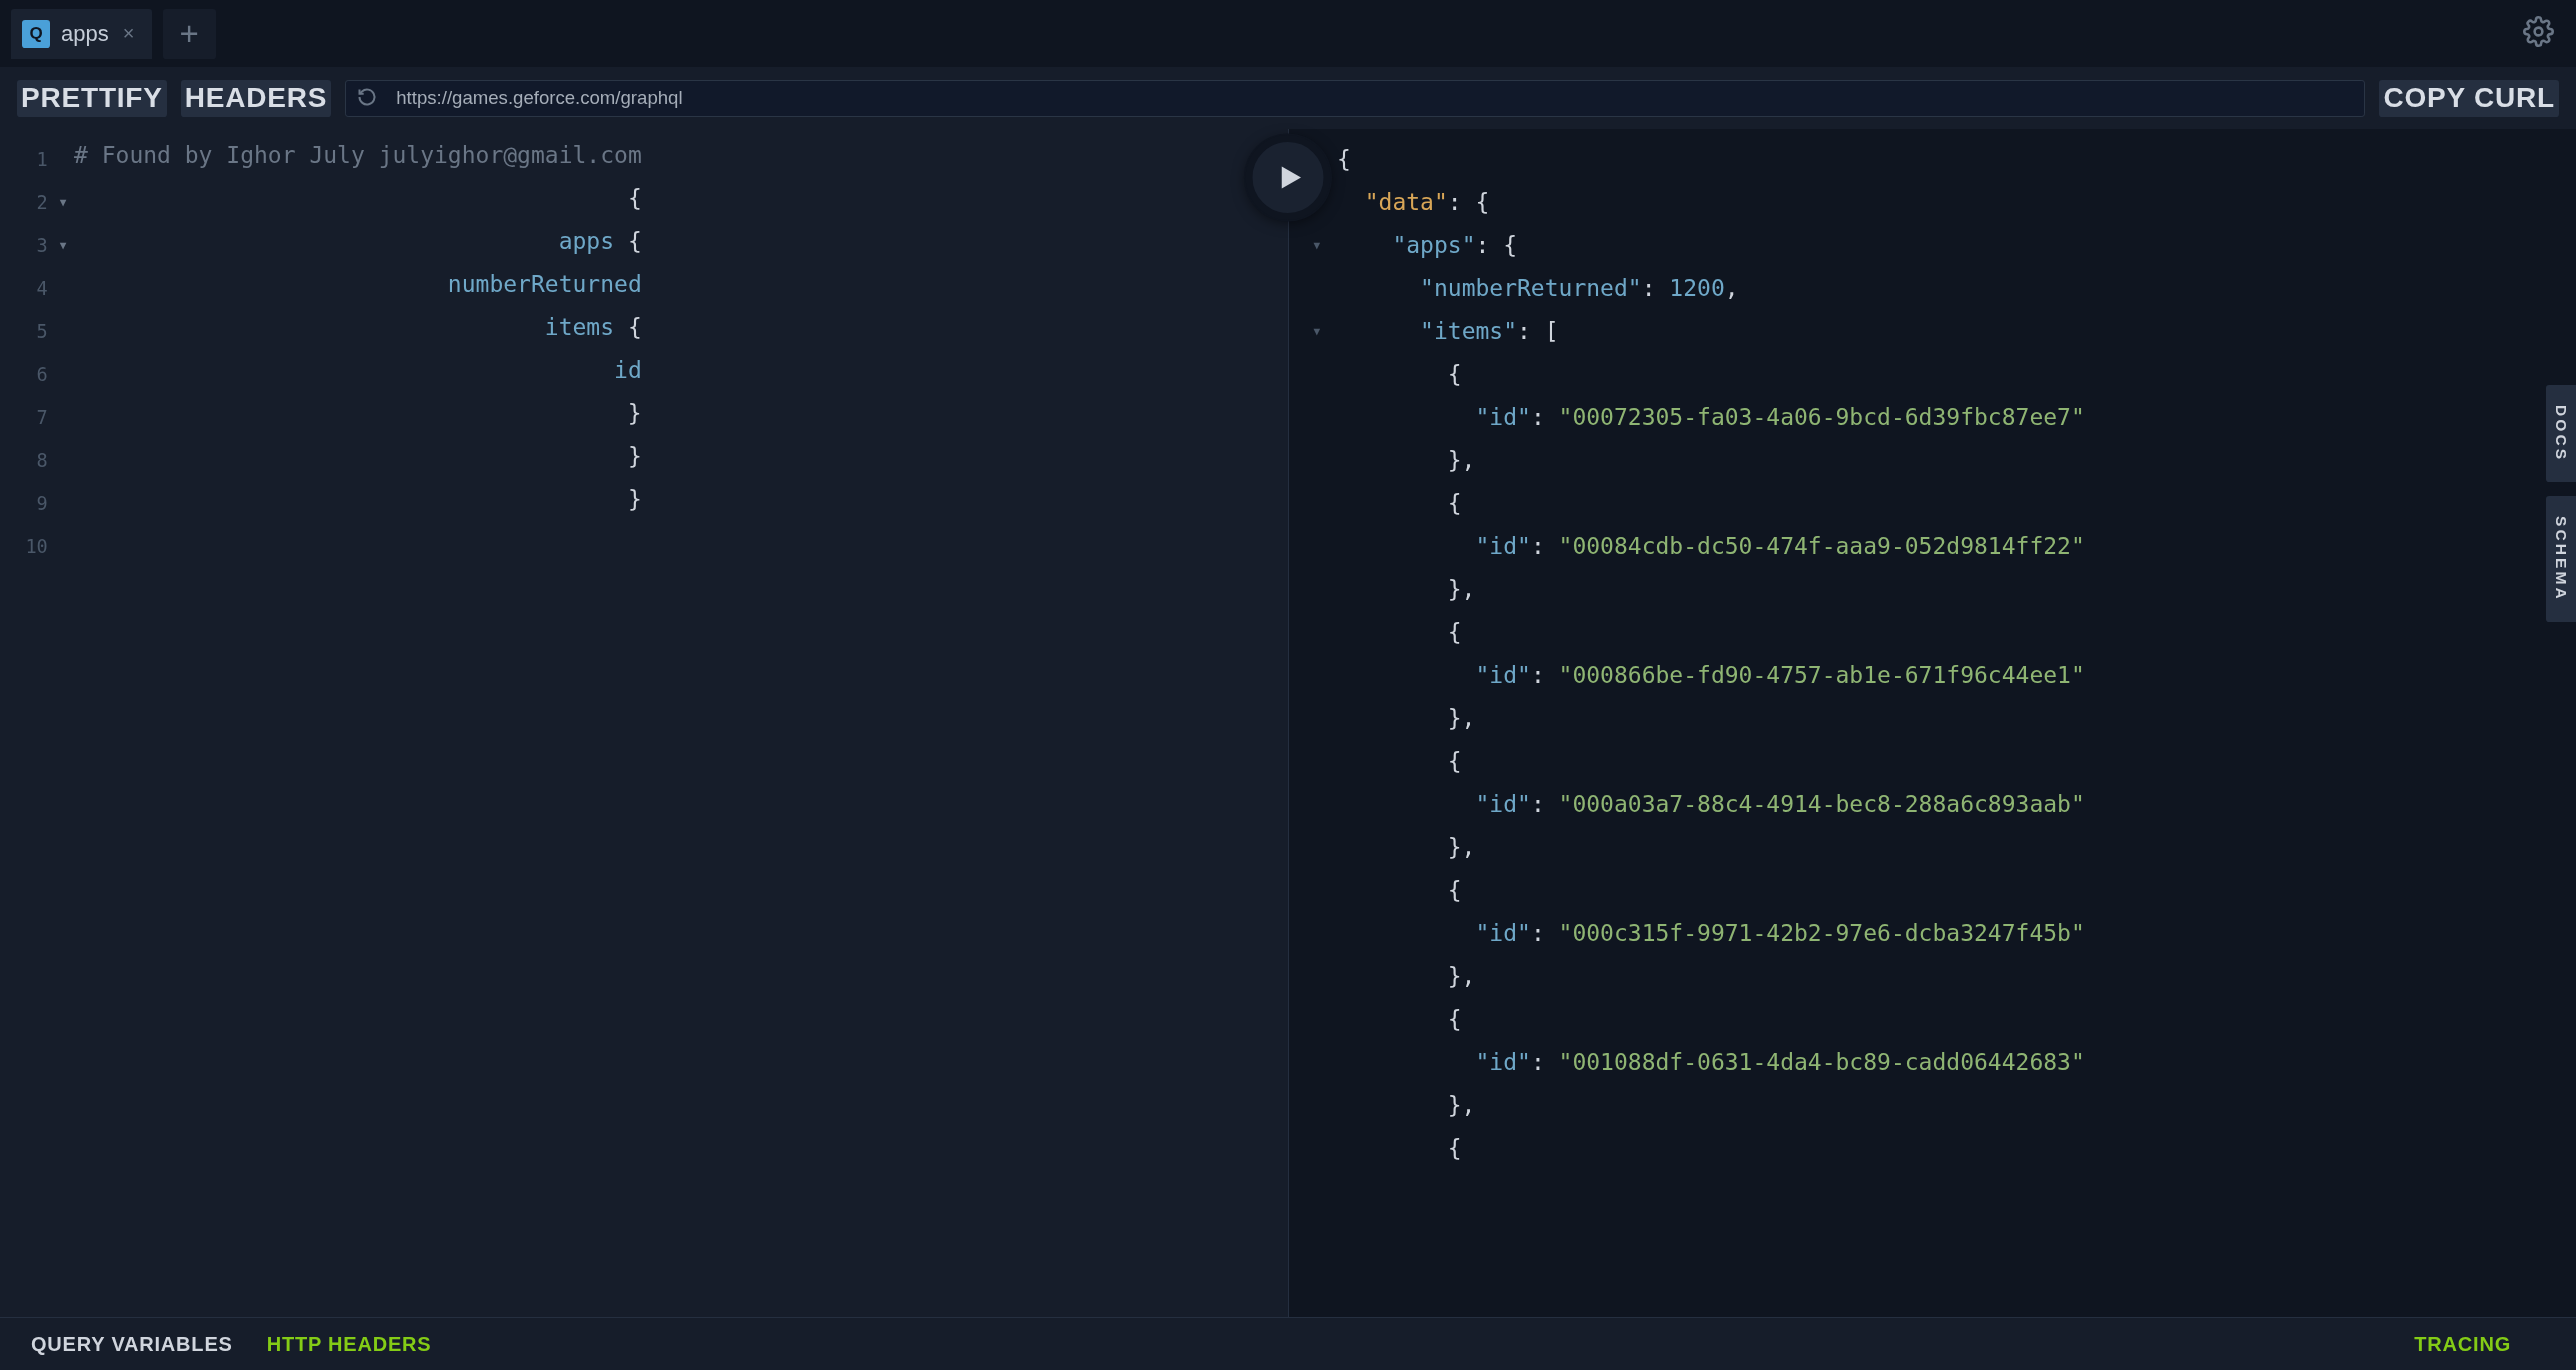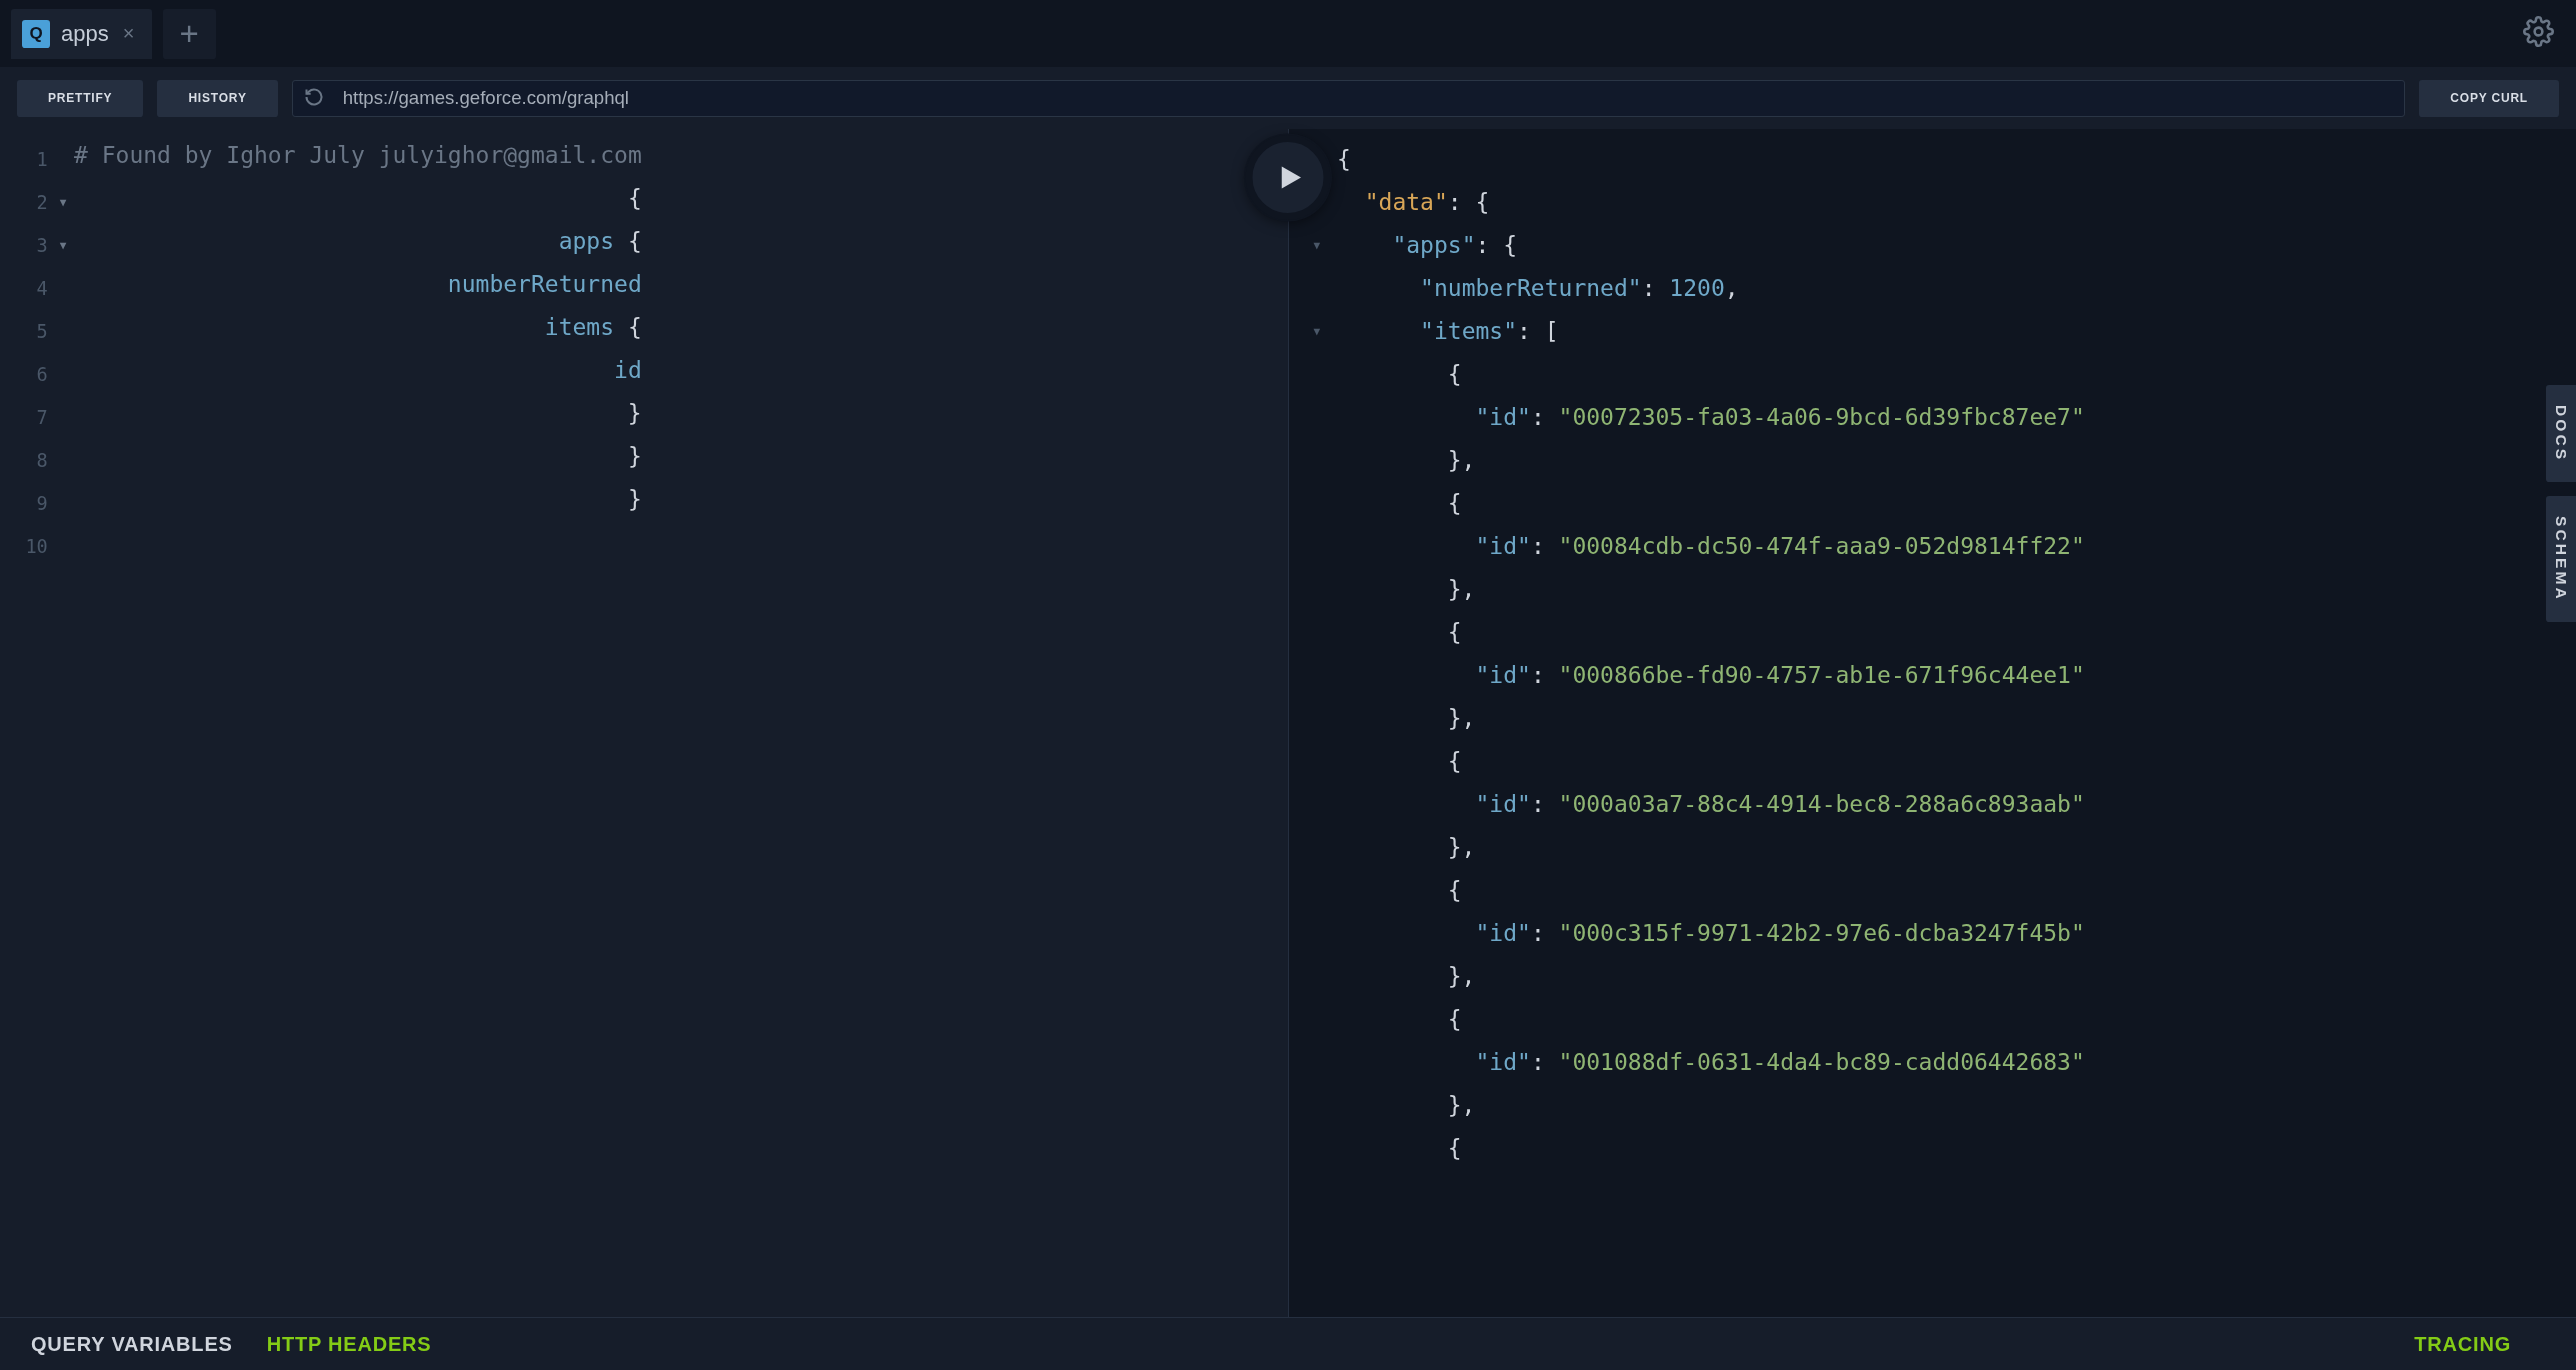--- a/index.html
+++ b/index.html
@@ -77,22 +77,22 @@
   display: flex;
   align-items: center;
   padding: 0 17px;
   gap: 14px;
 }
 .tool-btn {
   background: #252f40;
   color: #d9dee6;
   border: none;
   height: 37px;
-  padding: 0 31px;
-  font-size: 12px;
+  padding: 0 4px;
+  font-size: 28px;
   font-weight: 700;
   letter-spacing: 0.8px;
   border-radius: 3.1px;
   cursor: pointer;
 }
 .url-wrap {
   flex: 1;
   display: flex;
   align-items: center;
   background: #11192a;
@@ -263,21 +263,21 @@
   <div class="gear">
     <svg width="31" height="31" viewBox="0 0 24 24" fill="none" stroke="currentColor" stroke-width="2">
       <circle cx="12" cy="12" r="3"></circle>
       <path d="M19.4 15a1.65 1.65 0 0 0 .33 1.82l.06.06a2 2 0 1 1-2.83 2.83l-.06-.06a1.65 1.65 0 0 0-1.82-.33 1.65 1.65 0 0 0-1 1.51V21a2 2 0 1 1-4 0v-.09A1.65 1.65 0 0 0 9 19.4a1.65 1.65 0 0 0-1.82.33l-.06.06a2 2 0 1 1-2.83-2.83l.06-.06a1.65 1.65 0 0 0 .33-1.82 1.65 1.65 0 0 0-1.51-1H3a2 2 0 1 1 0-4h.09A1.65 1.65 0 0 0 4.6 9a1.65 1.65 0 0 0-.33-1.82l-.06-.06a2 2 0 1 1 2.83-2.83l.06.06a1.65 1.65 0 0 0 1.82.33H9a1.65 1.65 0 0 0 1-1.51V3a2 2 0 1 1 4 0v.09a1.65 1.65 0 0 0 1 1.51 1.65 1.65 0 0 0 1.82-.33l.06-.06a2 2 0 1 1 2.83 2.83l-.06.06a1.65 1.65 0 0 0-.33 1.82V9a1.65 1.65 0 0 0 1.51 1H21a2 2 0 1 1 0 4h-.09a1.65 1.65 0 0 0-1.51 1z"></path>
     </svg>
   </div>
 </div>
 
 <div class="toolbar">
   <button class="tool-btn">PRETTIFY</button>
-  <button class="tool-btn">HISTORY</button>
+  <button class="tool-btn">HEADERS</button>
   <div class="url-wrap">
     <span class="reload-icon">
       <svg width="20" height="20" viewBox="0 0 24 24" fill="none" stroke="currentColor" stroke-width="2.4">
         <path d="M3 12a9 9 0 1 0 3-6.7L3 8"></path>
         <polyline points="3 3 3 8 8 8"></polyline>
       </svg>
     </span>
     <input class="url-input" value="https://games.geforce.com/graphql" style="">
   </div>
   <button class="tool-btn">COPY CURL</button>

